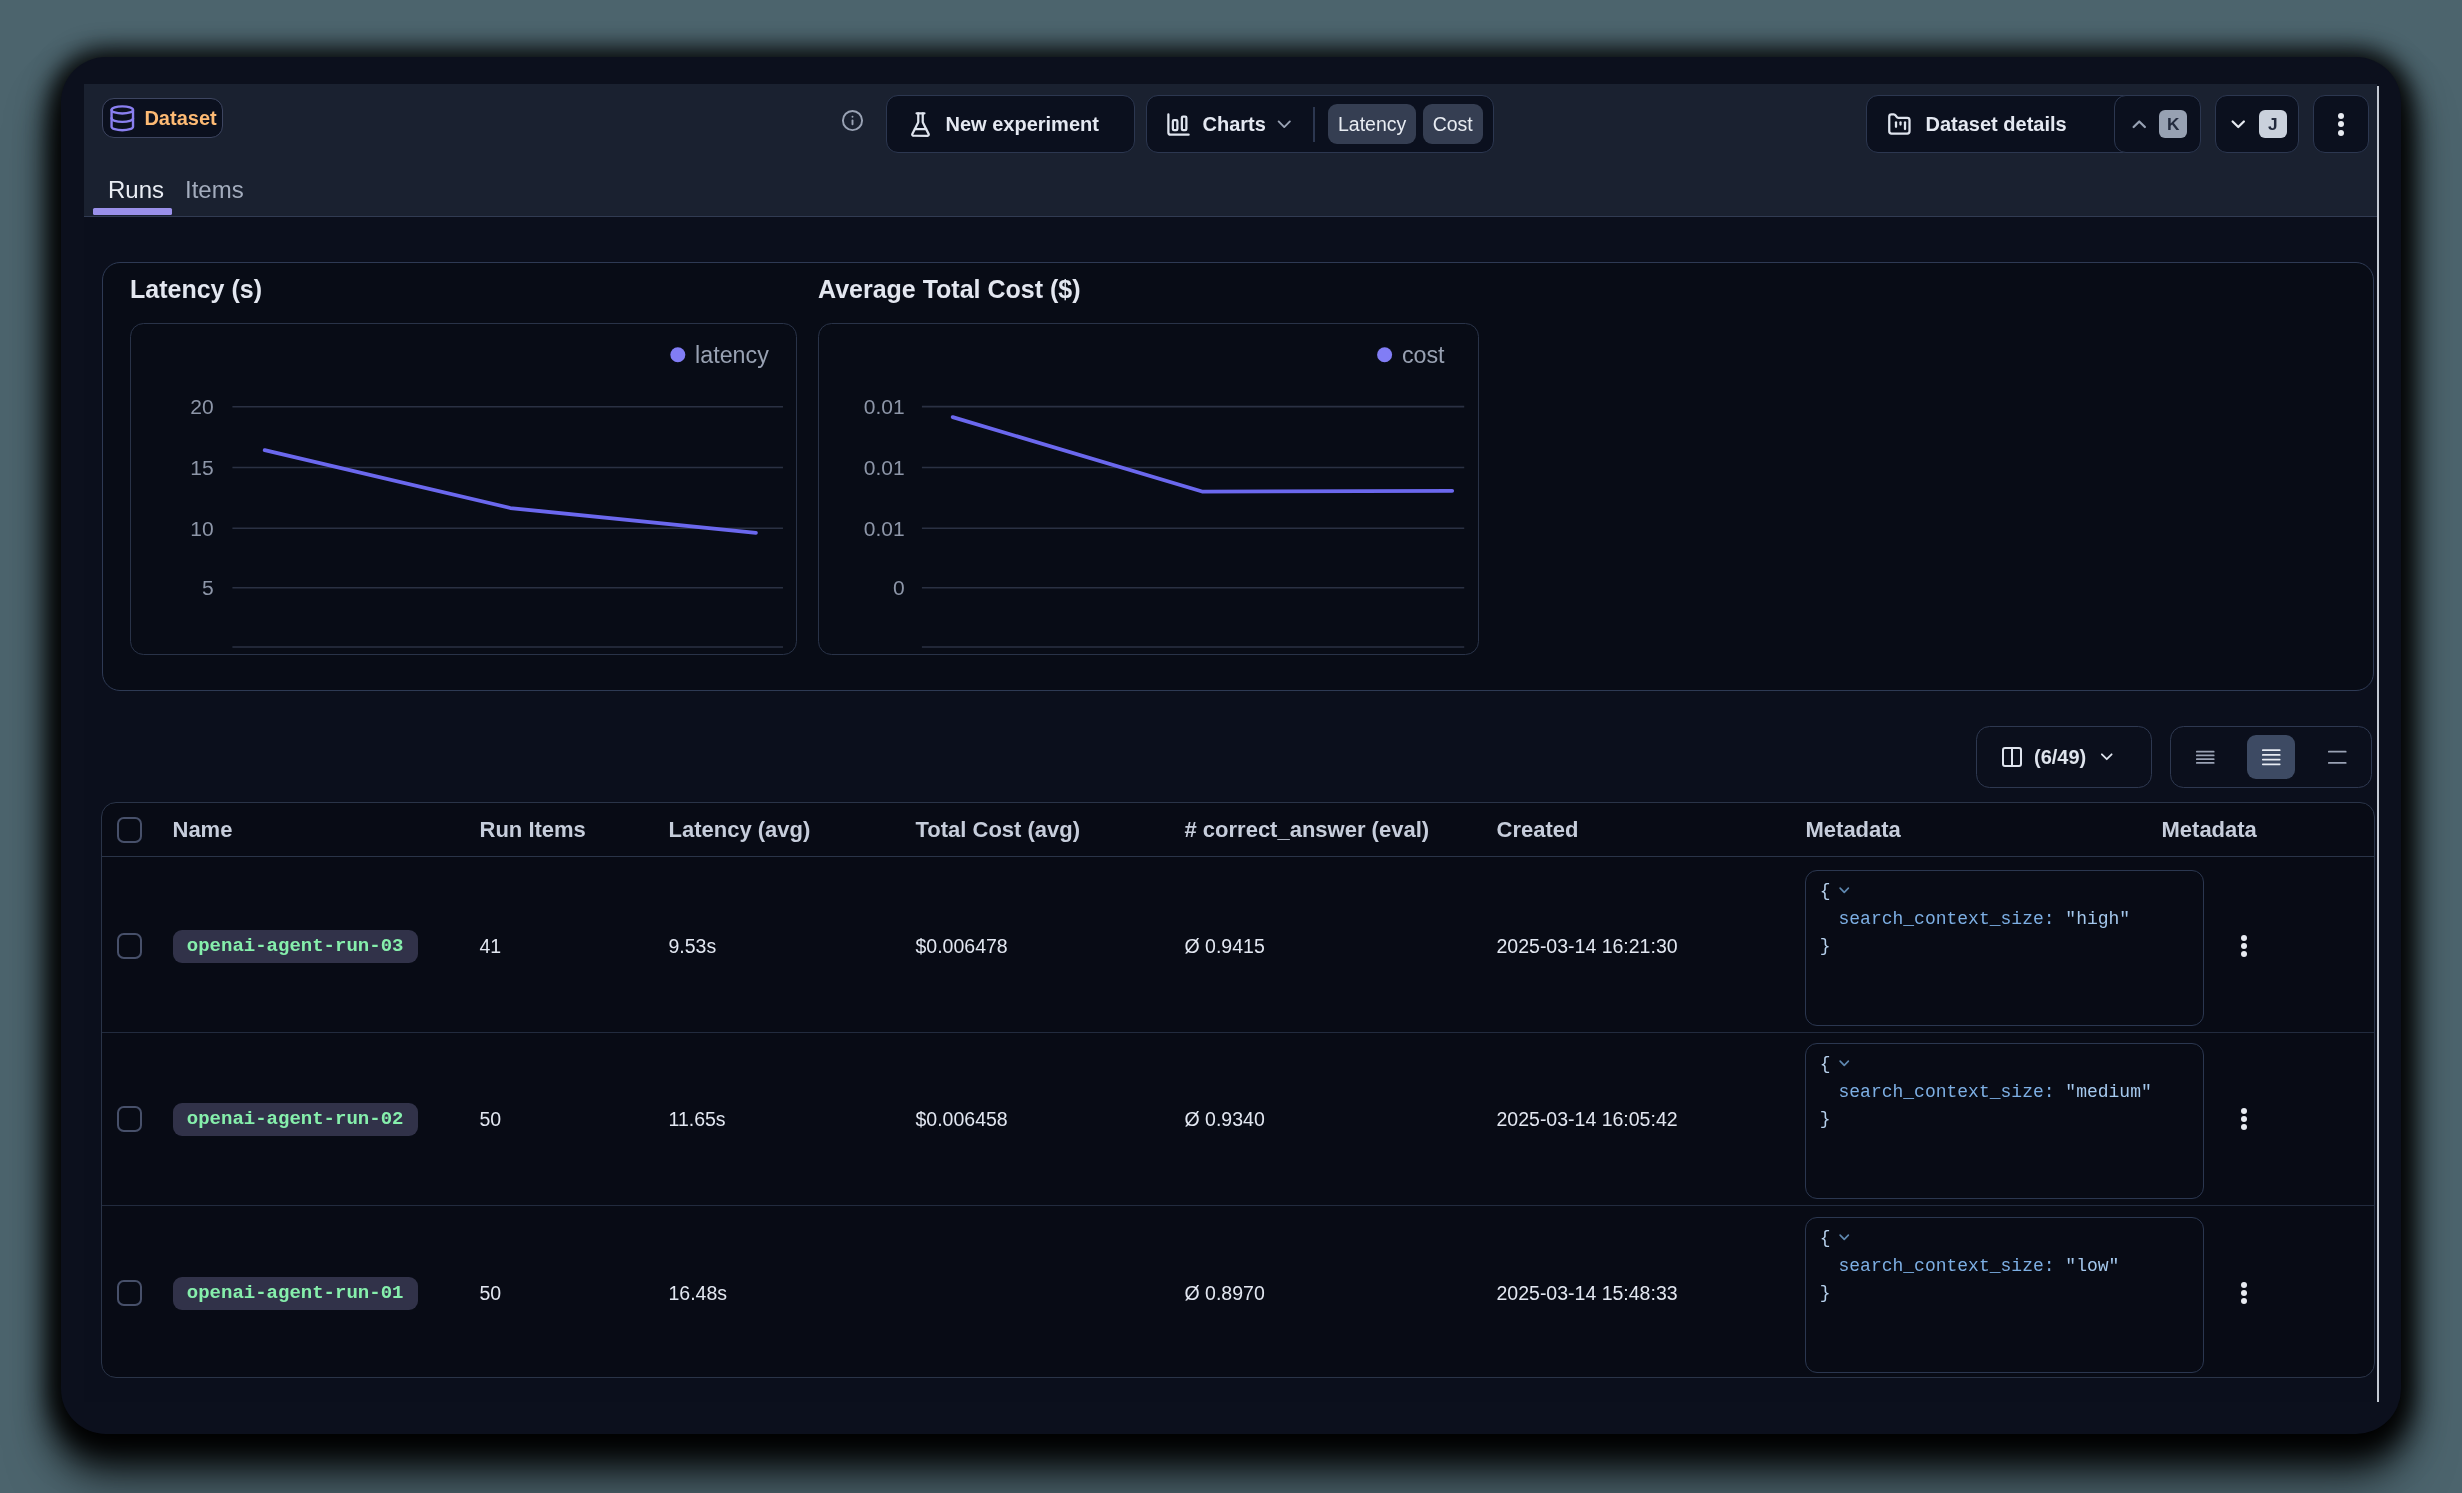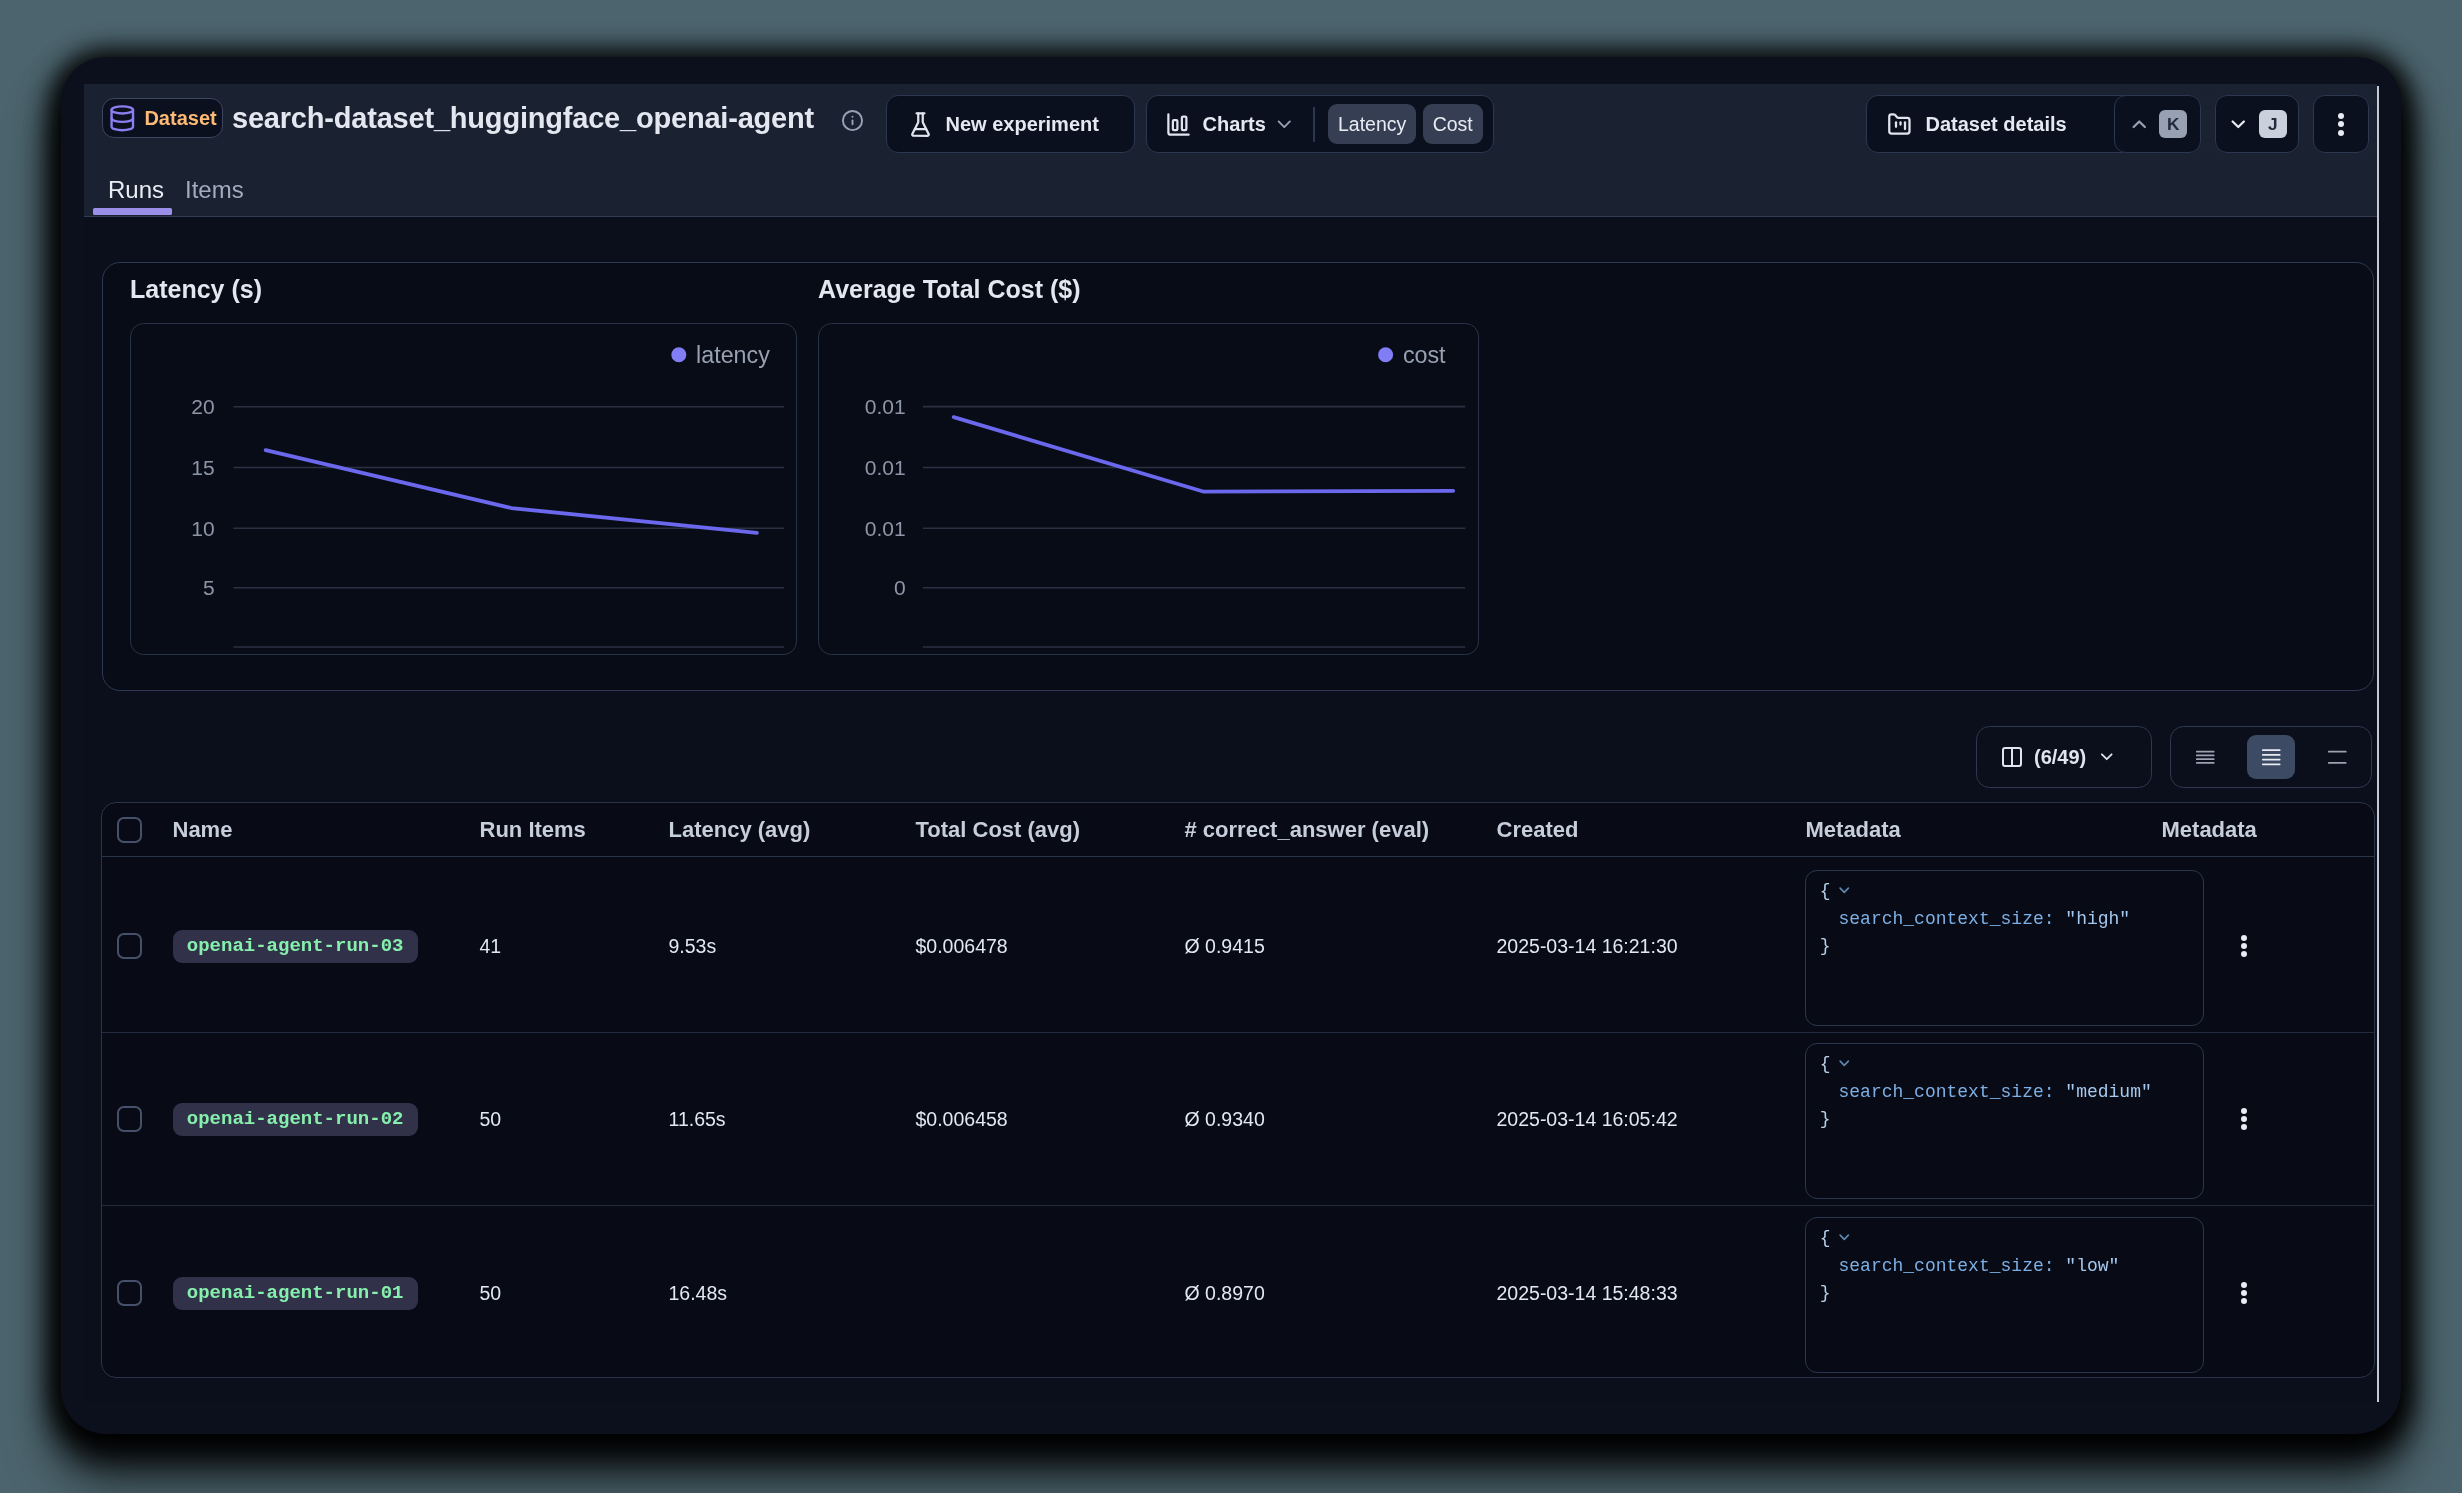--- a/index.html
+++ b/index.html
@@ -42,21 +42,21 @@
 .tab-underline { position:absolute; left:9px; top:124px; width:79px; height:6.8px; background:#9a90ea; border-radius:1.5px; }
 
 .content {
   position:absolute; left:23px; top:160px; width:2293px; height:1185px;
   background:#0b0f1c;
 }
 .scrollthumb { position:absolute; left:2316px; top:29px; width:2.3px; height:1316px; background:#c3c9d3; }
 
 .panel {
   position:absolute; left:18px; top:45px; width:2272px; height:429px;
-  border:1.5px solid #2e3a54; border-radius:18px; background:#080c16;text-align:center;
+  border:1.5px solid #2e3a54; border-radius:18px; background:#080c16;
 }
 .ctitle { position:absolute; top:12px; color:#e3e7f0; font-size:25px; font-weight:bold; }
 .cbox { position:absolute; top:60px; height:332px; border:1.5px solid #293348; border-radius:13.5px; }
 
 .tbtn {
   position:absolute; top:509px; height:62px; border:1.5px solid #2e3850; border-radius:13.5px;
   display:flex; align-items:center; color:#dfe4ed; font-size:20px; font-weight:bold;
 }
 .seg-on { background:#3d4a63; border-radius:9px; }
 
@@ -88,21 +88,20 @@
 
   <div class="hdr">
     <div class="pill">
       <svg width="28.6" height="28.6" viewBox="0 0 24 24" fill="none" stroke="#8a7ff0" stroke-width="2" stroke-linecap="round" stroke-linejoin="round">
           <ellipse cx="12" cy="5" rx="9" ry="3"></ellipse>
           <path d="M3 5v14a9 3 0 0 0 18 0V5"></path>
           <path d="M3 12a9 3 0 0 0 18 0"></path>
         </svg>
       <span>Dataset</span>
     </div>
-    <div class="title">search-dataset_huggingface_openai-agent</div>
     <div class="info">
       <svg width="23" height="23" viewBox="0 0 24 24" fill="none" stroke="#99a2b4" stroke-width="2" stroke-linecap="round" stroke-linejoin="round">
           <circle cx="12" cy="12" r="10"></circle>
           <path d="M12 16v-4"></path>
           <path d="M12 8h.01"></path>
         </svg>
     </div>
 
     <div class="btn" style="left:802px; width:249px; gap:12px; padding-left:19.5px;">
       <svg width="27" height="27" viewBox="0 0 24 24" fill="none" stroke="#dfe4ee" stroke-width="2" stroke-linecap="round" stroke-linejoin="round">

